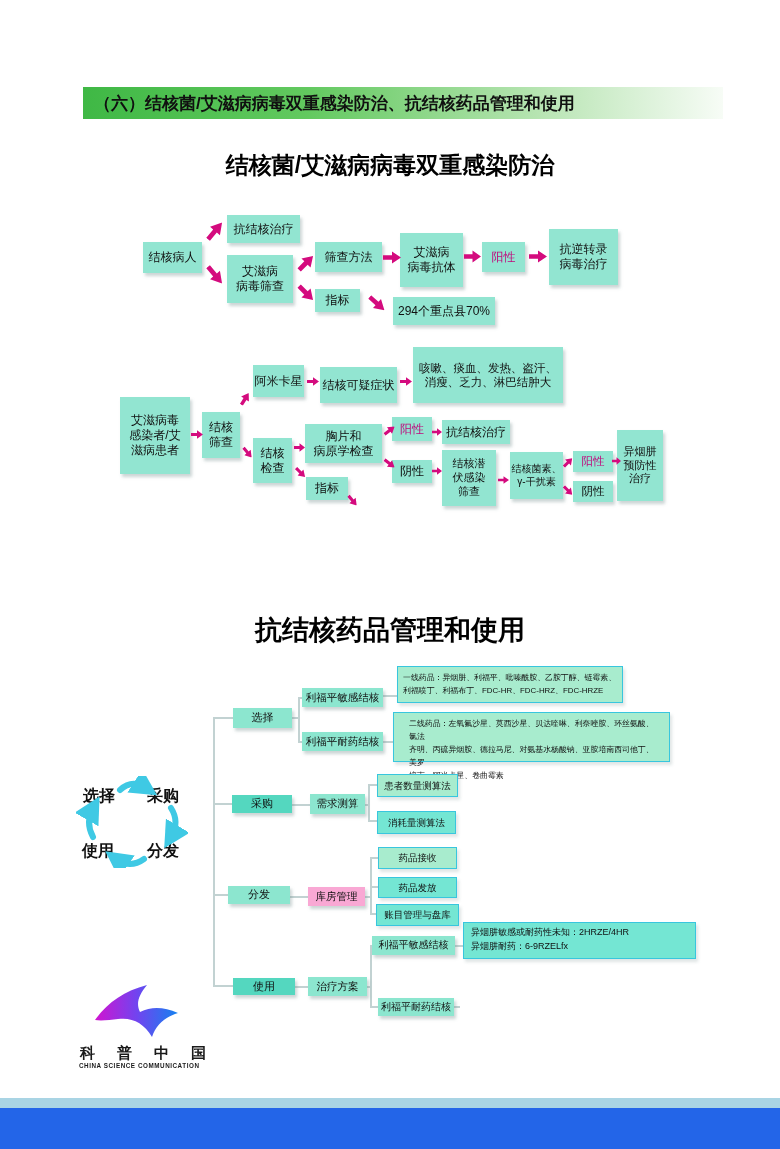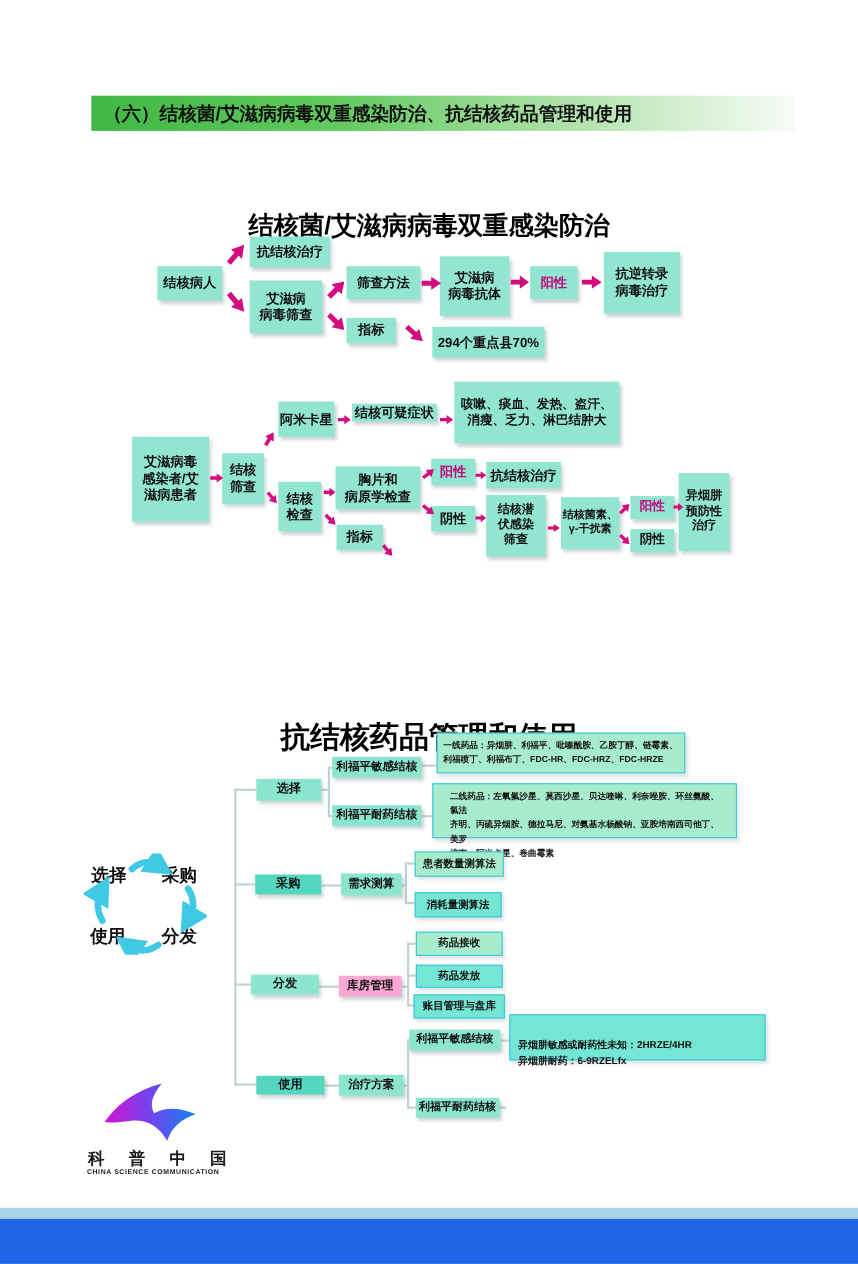--- a/index.html
+++ b/index.html
@@ -4,32 +4,32 @@
 <style>
   :root{
     --magenta:#d40b7e; --aqua:#92e5d1; --teal:#57d9c0; --mint:#a8ecce;
     --turquoise:#74e6d3; --cyan-border:#38c6de; --arrow-cyan:#3fc9e4;
     --footer-blue:#2365e8; --footer-light:#a9d4e4; --header-green:#3fb845;
   }
   html,body{margin:0;padding:0;background:#ffffff;}
   #page{position:relative;width:780px;height:1149px;background:#ffffff;overflow:hidden;
         font-family:"Liberation Sans","DejaVu Sans",sans-serif;color:#101010;}
   .b{position:absolute;display:flex;align-items:center;justify-content:center;
-     text-align:center;white-space:pre-line;font-weight:bold;background:var(--aqua);
+     text-align:center;white-space:pre-line;font-weight:normal;background:var(--aqua);
      box-shadow:2px 3px 3px rgba(110,135,135,.35);line-height:1.25;}
   .bb{border:1.5px solid var(--cyan-border);box-shadow:2px 3px 3px rgba(110,135,135,.22);}
   .left{justify-content:flex-start;align-items:flex-start;text-align:left;}
   .pos{color:#c0087c;}
   .arw{position:absolute;background:var(--magenta);
        clip-path:polygon(0 33%,50% 33%,50% 4%,100% 50%,50% 96%,50% 67%,0 67%);}
   .ln{position:absolute;background:#c2d2d2;}
   .hdr{position:absolute;left:83px;top:87px;width:640px;height:32px;display:flex;align-items:center;
        padding-left:11px;box-sizing:border-box;font-size:17px;font-weight:bold;
        background:linear-gradient(90deg,#3fb845 0%,#62c95f 35%,#b9e5b4 72%,#f7fcf6 100%);}
-  .title{position:absolute;left:0;width:780px;text-align:center;font-weight:bold;color:#000;margin-top:40px;}
+  .title{position:absolute;left:0;width:780px;text-align:center;font-weight:bold;color:#000;}
   .cyc{position:absolute;font-size:16px;font-weight:bold;}
   .logo-name{position:absolute;left:80px;top:1044px;font-size:15px;font-weight:bold;
              letter-spacing:22px;white-space:nowrap;color:#1a1a1a;}
   .logo-en{position:absolute;left:79px;top:1062px;font-size:6.3px;font-weight:bold;
            letter-spacing:0.55px;white-space:nowrap;color:#1a1a1a;}
   .nowrap{white-space:pre;}
 </style>
 </head>
 <body>
 
@@ -61,21 +61,21 @@
   <div class="arw" style="left:464px;top:250px;width:17px;height:13px"></div>
   <div class="arw" style="left:529px;top:250px;width:18px;height:13px"></div>
   <div class="arw" style="left:367px;top:297px;width:20px;height:13px;transform:rotate(42deg)"></div>
 
   <div class="b" style="left:120px;top:397px;width:70px;height:77px;font-size:12px">艾滋病毒
 感染者/艾
 滋病患者</div>
   <div class="b" style="left:202px;top:412px;width:38px;height:46px;font-size:12px">结核
 筛查</div>
   <div class="b" style="left:253px;top:365px;width:51px;height:32px;font-size:12px">阿米卡星</div>
-  <div class="b" style="left:320px;top:367px;width:77px;height:16px;font-size:12px">结核可疑症状</div>
+  <div class="b" style="left:320px;top:367px;width:77px;height:36px;font-size:12px">结核可疑症状</div>
   <div class="b" style="left:413px;top:347px;width:150px;height:56px;font-size:11.5px">咳嗽、痰血、发热、盗汗、
 消瘦、乏力、淋巴结肿大</div>
   <div class="b" style="left:253px;top:438px;width:39px;height:45px;font-size:12px">结核
 检查</div>
   <div class="b" style="left:305px;top:424px;width:77px;height:39px;font-size:12px">胸片和
 病原学检查</div>
   <div class="b pos" style="left:392px;top:417px;width:40px;height:24px;font-size:12px">阳性</div>
   <div class="b" style="left:442px;top:420px;width:68px;height:24px;font-size:12px">抗结核治疗</div>
   <div class="b" style="left:392px;top:460px;width:40px;height:23px;font-size:12px">阴性</div>
   <div class="b" style="left:442px;top:450px;width:54px;height:56px;font-size:11px">结核潜
@@ -172,21 +172,21 @@
 
   <div class="b" style="left:228px;top:886px;width:62px;height:18px;font-size:11px;background:#8ce6cf">分发</div>
   <div class="b" style="left:308px;top:887px;width:57px;height:19px;font-size:10.5px;background:#f9a8d4">库房管理</div>
   <div class="b bb" style="left:378px;top:847px;width:77px;height:20px;font-size:9.5px;background:var(--mint)">药品接收</div>
   <div class="b bb" style="left:378px;top:877px;width:77px;height:19px;font-size:9.5px;background:var(--turquoise)">药品发放</div>
   <div class="b bb" style="left:376px;top:904px;width:81px;height:20px;font-size:9.5px;background:var(--turquoise)">账目管理与盘库</div>
 
   <div class="b" style="left:233px;top:978px;width:62px;height:17px;font-size:11px;background:#54d7bf">使用</div>
   <div class="b" style="left:308px;top:977px;width:59px;height:19px;font-size:10.5px;background:#8ce6cf">治疗方案</div>
   <div class="b" style="left:372px;top:936px;width:83px;height:19px;font-size:10px;background:#8ce6cf">利福平敏感结核</div>
-  <div class="b bb left" style="left:463px;top:922px;width:233px;height:37px;font-size:9px;line-height:14px;padding:20px 7px;box-sizing:border-box;background:var(--turquoise)">异烟肼敏感或耐药性未知：2HRZE/4HR
+  <div class="b bb left" style="left:463px;top:922px;width:233px;height:37px;font-size:9px;line-height:14px;padding:2px 7px;box-sizing:border-box;background:var(--turquoise)">异烟肼敏感或耐药性未知：2HRZE/4HR
 异烟肼耐药：6-9RZELfx</div>
   <div class="b" style="left:378px;top:998px;width:76px;height:18px;font-size:10px;background:#8ce6cf">利福平耐药结核</div>
 
   <svg style="position:absolute;left:93px;top:983px" width="88" height="60" viewBox="0 0 88 60">
     <defs>
       <linearGradient id="lg" x1="0" y1="0" x2="1" y2="0">
         <stop offset="0" stop-color="#cc00cc"></stop>
         <stop offset="0.5" stop-color="#6633ee"></stop>
         <stop offset="1" stop-color="#0077ee"></stop>
       </linearGradient>

